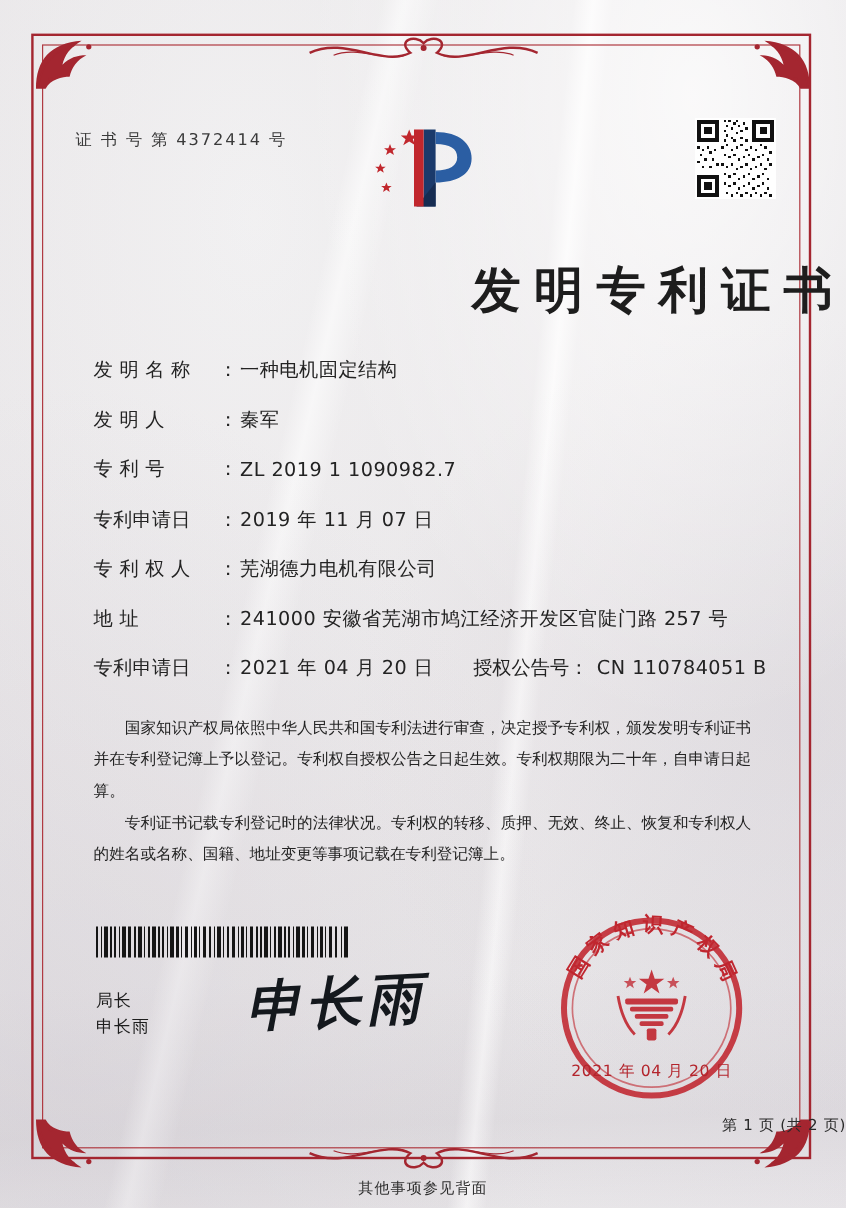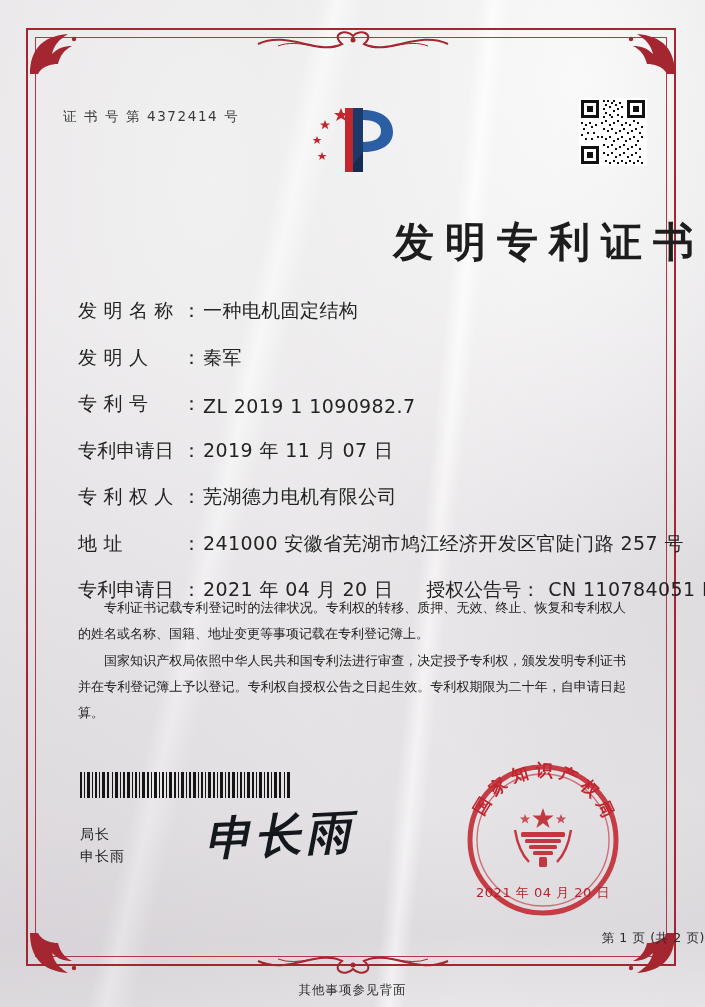--- a/index.html
+++ b/index.html
@@ -128,23 +128,23 @@
   .fields {
     position: absolute;
     left: 78px;
     top: 298px;
     width: 560px;
     font-family: "DejaVu Sans", sans-serif;
     color: #232323;
   }
   .frow {
     display: flex;
-    align-items: flex-end;
+    align-items: center;
     margin-bottom: 20.5px;
-    font-size: 19px;
+    font-size: 16px;
     white-space: nowrap;
   }
   .flabel {
     width: 104px;
     flex: 0 0 104px;
     letter-spacing: 0.2px;
   }
   .flabel.spread {
     display: flex;
     justify-content: space-between;
@@ -500,22 +500,22 @@
       <span class="fvalue">2021 年 04 月 20 日</span>
       <span class="fsecond">
         <span class="flabel2">授权公告号</span><span class="fcolon">：</span>
         <span class="fvalue">CN 110784051 B</span>
       </span>
     </div>
 
   </div>
 
   <div class="paras">
+    <p>国家知识产权局依照中华人民共和国专利法进行审查，决定授予专利权，颁发发明专利证书并在专利登记簿上予以登记。专利权自授权公告之日起生效。专利权期限为二十年，自申请日起算。</p>
     <p>专利证书记载专利登记时的法律状况。专利权的转移、质押、无效、终止、恢复和专利权人的姓名或名称、国籍、地址变更等事项记载在专利登记簿上。</p>
-    <p>国家知识产权局依照中华人民共和国专利法进行审查，决定授予专利权，颁发发明专利证书并在专利登记簿上予以登记。专利权自授权公告之日起生效。专利权期限为二十年，自申请日起算。</p>
   </div>
 
   <div class="barcode">
     <svg width="210" height="26" viewBox="0 0 210 26" shape-rendering="crispEdges">
       <rect width="210" height="26" fill="none"></rect>
       <g fill="#151515">
         <rect x="0" y="0" width="2" height="26"></rect>
           <rect x="4" y="0" width="1" height="26"></rect>
         <rect x="7" y="0" width="3" height="26"></rect>
           <rect x="12" y="0" width="1" height="26"></rect>

